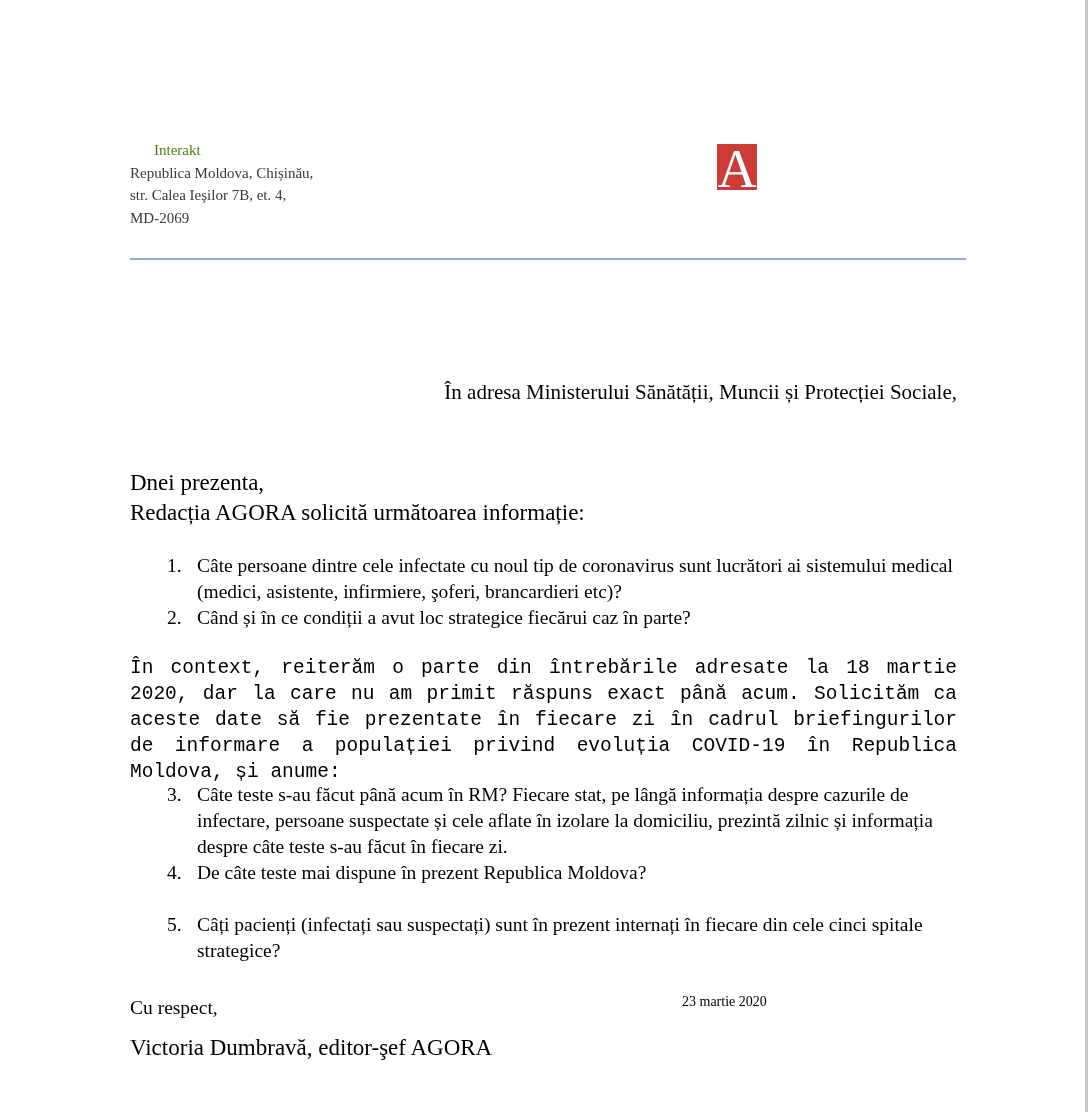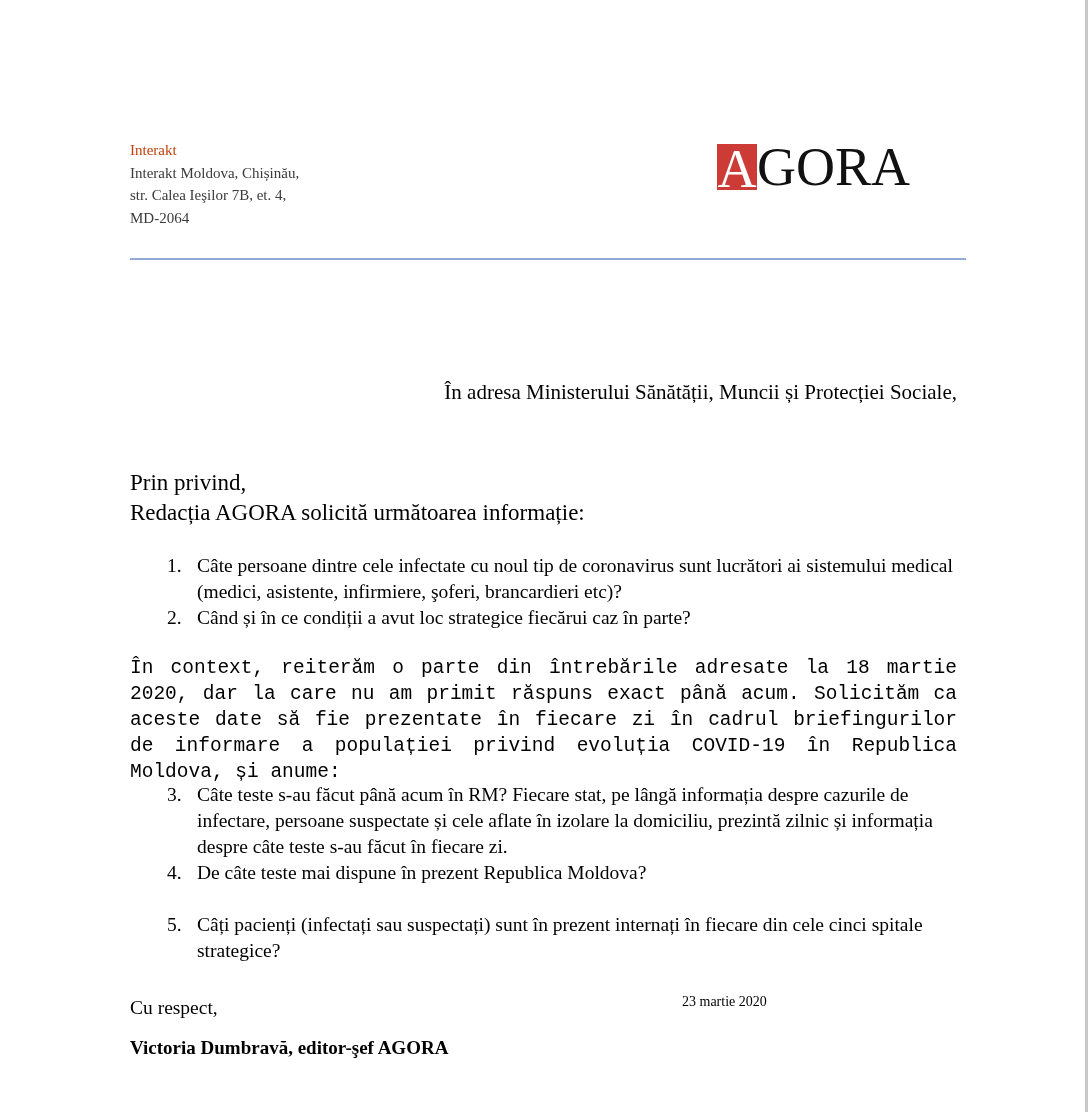--- a/index.html
+++ b/index.html
@@ -2,21 +2,21 @@
 <html><head>
   <meta charset="utf-8">
   <style>
     html, body { margin: 0; padding: 0; }
     body {
       width: 1088px; height: 1112px; background: #ffffff; position: relative; overflow: hidden;
       font-family: "Liberation Serif", "DejaVu Serif", serif; color: #000;
     }
     .edge { position: absolute; top: 0; right: 0; width: 3px; height: 1112px; background: #c8c8c8; }
     .header-addr { position: absolute; left: 130px; top: 139px; font-size: 15px; line-height: 22.5px; color: #3a3a3a; }
-    .header-addr .org { color: #c2410c; }
+    .header-addr .org { color: #4d7c0f; margin-left: 24px; }
     .logo { position: absolute; left: 717px; top: 144px; height: 46px; display: flex; align-items: flex-end; }
     .logo .a-box {
       width: 40px; height: 46px; background: #cc3b36; position: relative; overflow: hidden;
     }
     .logo .a-box span {
       position: absolute; left: 0; bottom: -6px; width: 40px; text-align: center;
       font-size: 54px; line-height: 54px; color: #fff;
     }
     .logo .rest { font-size: 54px; line-height: 46px; color: #111; margin-left: 0px; letter-spacing: 0px; height: 46px; display: flex; align-items: flex-end; }
     .rule { position: absolute; left: 130px; top: 258px; width: 836px; height: 2px; background: #95a9d8; }
@@ -24,50 +24,49 @@
     .intro { position: absolute; left: 130px; top: 468px; font-size: 23px; line-height: 30px; }
     .list { position: absolute; left: 130px; font-size: 19.5px; line-height: 26px; width: 830px; }
     .list .item { display: flex; }
     .list .num { width: 67px; text-align: right; padding-right: 0; box-sizing: border-box; }
     .list .num span { display: inline-block; width: 30px; text-align: left; }
     .list .txt { flex: 1; }
     .list1 { top: 553px; }
     .list2 { top: 782px; }
     .para { position: absolute; left: 130px; top: 655px; width: 827px; font-size: 19.5px; line-height: 26px; text-align: justify; font-family: Liberation Mono, monospace; }
     .closing { position: absolute; left: 130px; top: 995px; font-size: 19.5px; line-height: 26px; }
-    .signature { position: absolute; left: 130px; top: 1035px; font-size: 19px; line-height: 26px; font-weight: bold; }
+    .signature { position: absolute; left: 130px; top: 1035px; font-size: 23px; line-height: 26px; }
     .date { position: absolute; left: 682px; top: 989px; font-size: 14px; line-height: 26px; }
   </style>
 </head>
 <body>
 
 <div class="edge"></div>
 
 <div class="header-addr">
   <div class="org">Interakt</div>
-  <div>Interakt Moldova, Chișinău,</div>
+  <div>Republica Moldova, Chișinău,</div>
   <div>str. Calea Ieşilor 7B, et. 4,</div>
-  <div>MD-2064</div>
+  <div>MD-2069</div>
 </div>
 
 <div class="logo">
   <div class="a-box">
     <span>A</span>
   </div>
-  <div class="rest">GORA</div>
 </div>
 
 <div class="rule"></div>
 
 <div class="address-to">
   <div>În adresa Ministerului Sănătății, Muncii și Protecției Sociale,</div>
 </div>
 
 <div class="intro">
-  <div>Prin privind,</div>
+  <div>Dnei prezenta,</div>
   <div>Redacția AGORA solicită următoarea informație:</div>
 </div>
 
 <div class="list list1">
   <div class="item">
     <div class="num"><span>1.</span></div>
     <div class="txt">Câte persoane dintre cele infectate cu noul tip de coronavirus sunt lucrători ai sistemului medical (medici, asistente, infirmiere, şoferi, brancardieri etc)?</div>
   </div>
   <div class="item">
     <div class="num"><span>2.</span></div>

